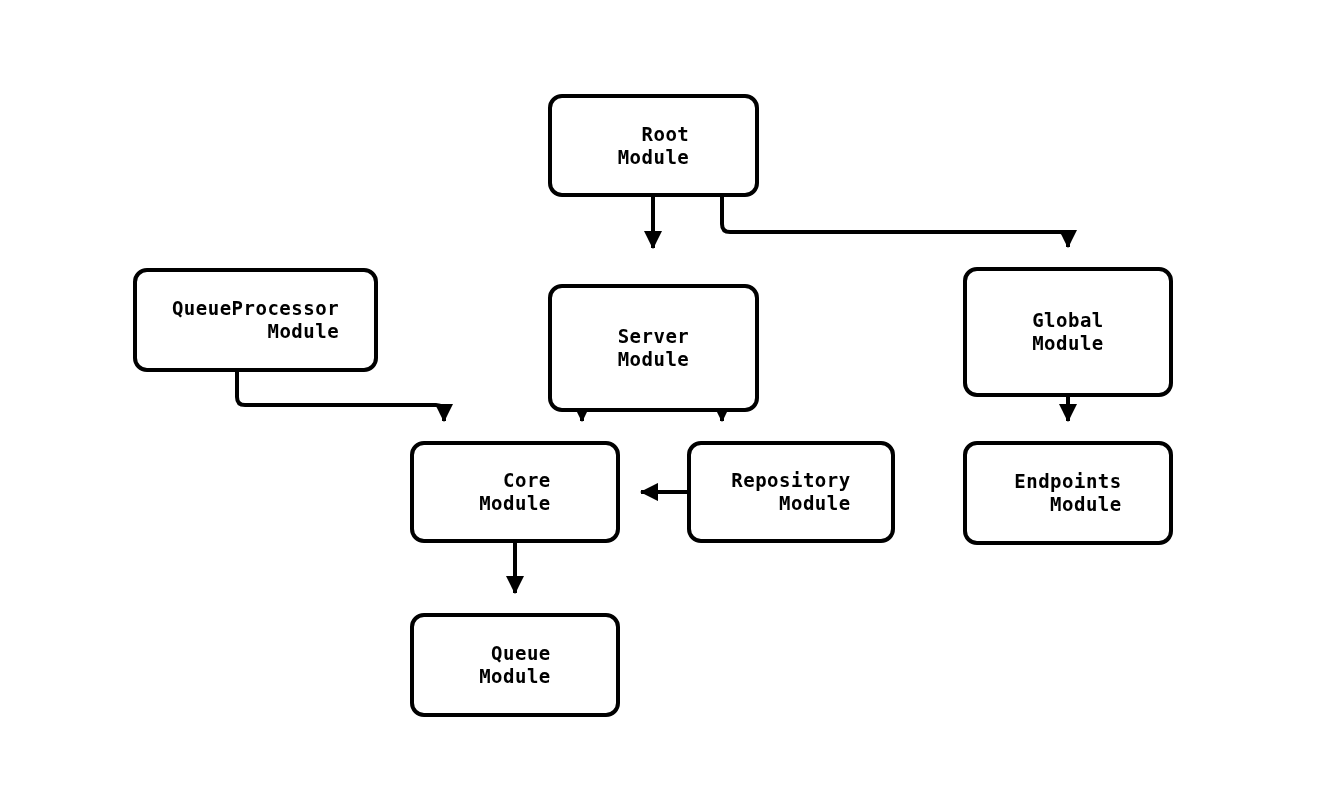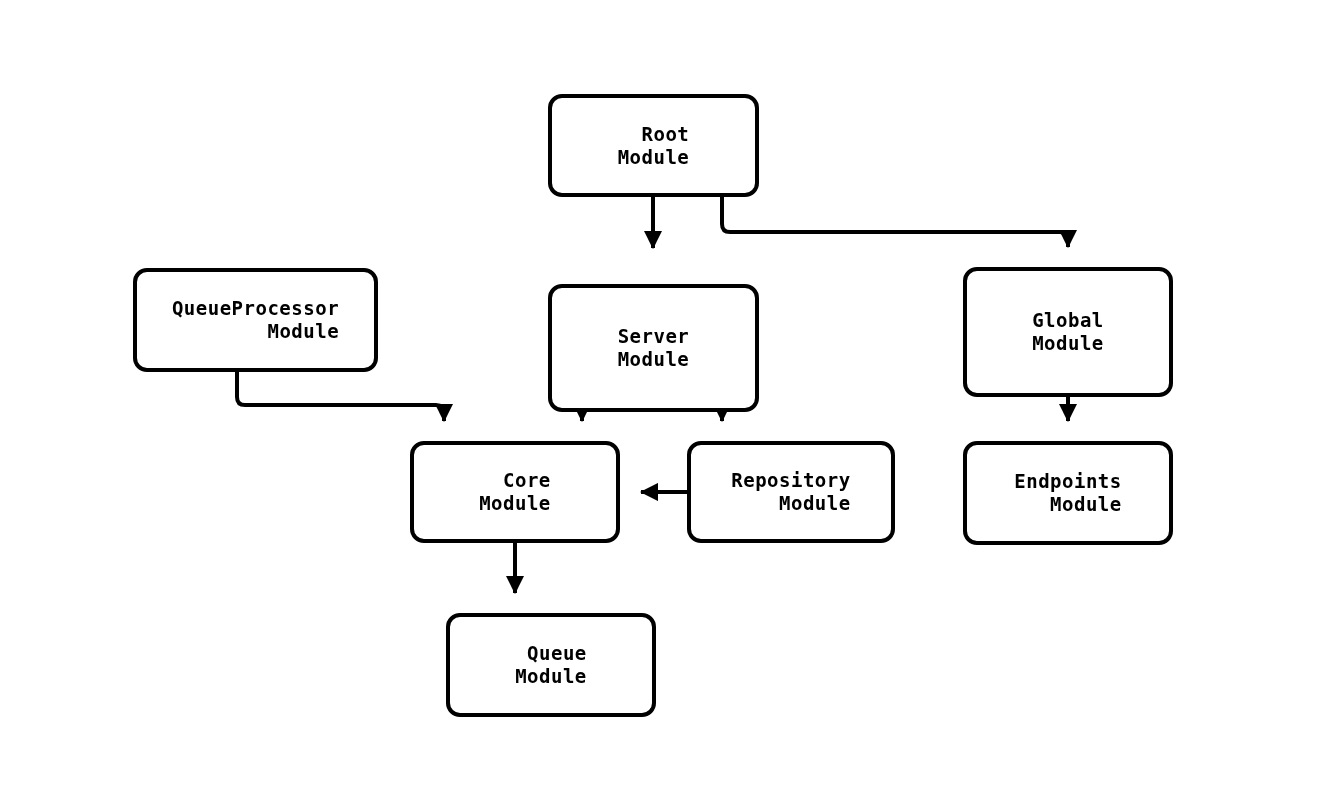--- a/index.html
+++ b/index.html
@@ -117,18 +117,18 @@
   <div class="node" style="left:687px; top:441px; width:208px; height:102px;">
     <div class="node-label">Repository
 Module</div>
   </div>
 
   <div class="node" style="left:963px; top:441px; width:210px; height:104px;">
     <div class="node-label">Endpoints
 Module</div>
   </div>
 
-  <div class="node" style="left:410px; top:613px; width:210px; height:104px;margin-left:36px;">
+  <div class="node" style="left:410px; top:613px; width:210px; height:104px;">
     <div class="node-label">Queue
 Module</div>
   </div>
 
 </div>
 
 </body></html>

